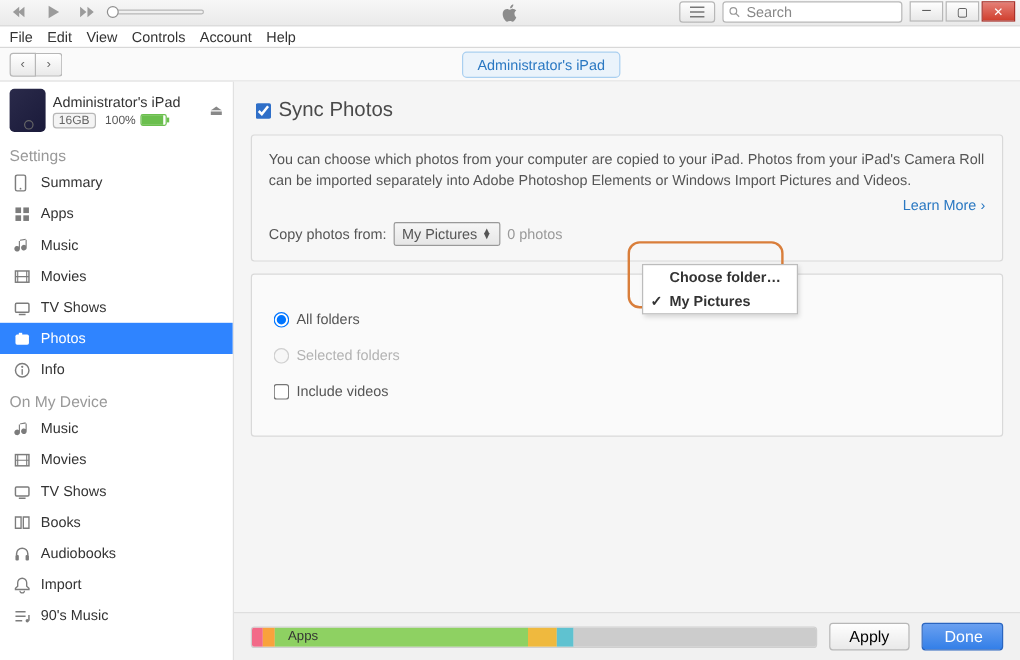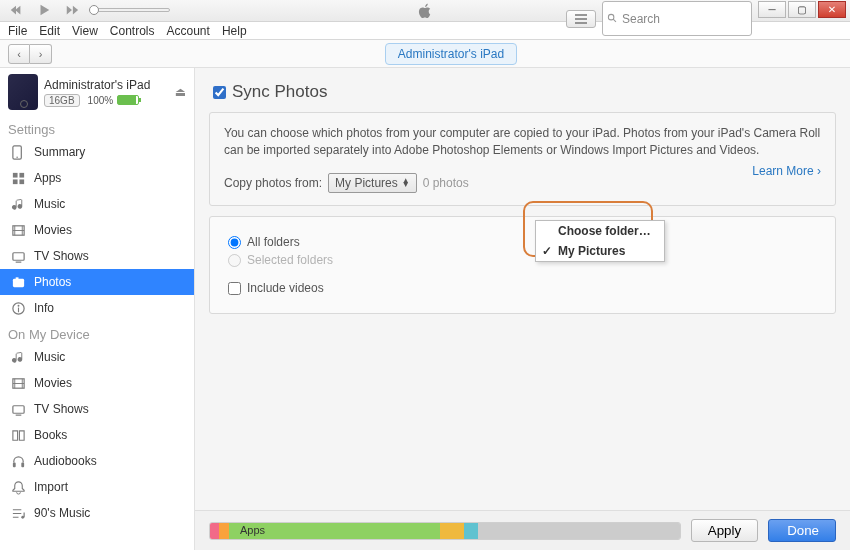--- a/index.html
+++ b/index.html
@@ -11,21 +11,21 @@
   .win-btn { width:28px; height:17px; border:1px solid #b7b7b7; background:linear-gradient(#fefefe,#e8e8e8); display:flex; align-items:center; justify-content:center; font-size:10px;}
   .win-btn.close { background:linear-gradient(#e57f76,#d0402f); border-color:#a83029; color:#fff;}
   .top-controls-left { position:absolute; left:6px; top:1px; display:flex; align-items:center; gap:8px;}
   .pb-btn { width:20px; height:18px; display:flex; align-items:center; justify-content:center; color:#888;}
   .pb-btn svg { width:14px; height:14px; }
   .vol-track { width:80px; height:4px; border:1px solid #b7b7b7; background:#f0f0f0; border-radius:3px; position:relative;}
   .vol-knob { position:absolute; left:-2px; top:-4px; width:10px; height:10px; border-radius:50%; background:#fff; border:1px solid #8f8f8f;}
   .apple-logo { width:18px; height:18px; display:block;}
   .top-controls-right { position:absolute; right:98px; top:1px; display:flex; align-items:center; gap:6px;}
   .list-btn { width:30px; height:18px; border:1px solid #b7b7b7; background:linear-gradient(#fefefe,#e8e8e8); border-radius:3px; display:flex; align-items:center; justify-content:center;}
-  .search-box { width:150px; height:35px; border:1px solid #b7b7b7; border-radius:3px; background:#fff; display:flex; align-items:center; padding:0 4px; gap:4px; color:#888;}
+  .search-box { width:150px; height:18px; border:1px solid #b7b7b7; border-radius:3px; background:#fff; display:flex; align-items:center; padding:0 4px; gap:4px; color:#888;}
   .search-box svg { width:11px; height:11px; }
 
   
   .menubar { height:18px; background:#fff; border-bottom:1px solid #d8d8d8; display:flex; align-items:center; gap:12px; padding:0 8px; color:#333;}
   .menubar span { cursor:default; }
 
   
   .subbar { height:28px; border-bottom:1px solid #e0e0e0; background:#fafafa; display:flex; align-items:center; position:relative;}
   .nav-btns { display:flex; margin-left:8px;}
   .nav-btn { width:22px; height:20px; border:1px solid #b7b7b7; background:linear-gradient(#fff,#e9e9e9); display:flex; align-items:center; justify-content:center; font-size:11px; color:#666;}
@@ -58,31 +58,31 @@
   .side-icon { width:16px; height:16px; display:flex; align-items:center; justify-content:center;}
   .side-icon svg { width:15px; height:15px; fill:#7c7c7c; }
 
   
   .panel-head { display:flex; align-items:center; gap:6px; padding:14px 18px 10px;}
   .panel-head input[type=checkbox]{ accent-color:#2f6fc8;}
   .panel-head-title { font-size:17px; color:#4a4a4a;}
   .panel-box { margin:0 14px 10px; border:1px solid #d9d9d9; background:#f7f7f7; border-radius:3px; padding:12px 14px; font-size:12px; color:#555; line-height:1.4; position:relative;}
   .panel-box .learn { position:absolute; right:14px; top:50px; color:#2a78c2; cursor:pointer;}
   .panel-box .learn::after { content:" \203A"; }
-  .copy-row { margin-top:14px; display:flex; align-items:center; gap:6px;}
+  .copy-row { margin-top:26px; display:flex; align-items:center; gap:6px;}
   .select-ctrl { border:1px solid #999; background:linear-gradient(#f6f6f6,#e6e6e6); padding:1px 6px; border-radius:2px; font-size:12px; display:flex; align-items:center; gap:4px; position:relative;}
   .select-ctrl .arrows { font-size:8px; line-height:4px; color:#555; display:flex; flex-direction:column;}
   .highlight-oval { position:absolute; left:328px; top:133px; width:130px; height:56px; border:2px solid #d97e3b; border-radius:10px;}
 
   .dropdown-pop { position:absolute; left:340px; top:152px; width:130px; background:#fff; border:1px solid #bcbcbc; box-shadow:2px 2px 4px rgba(0,0,0,.15);}
   .dropdown-pop .opt { padding:3px 8px 3px 22px; font-size:12px; position:relative;font-weight:bold;}
   .dropdown-pop .opt.checked::before { content:"\2713"; position:absolute; left:6px; top:3px; color:#333;}
 
   .panel-box2 { margin:0 14px; border:1px solid #d9d9d9; background:#fafafa; border-radius:3px; padding:14px 18px;}
-  .radio-row, .chk-row { display:flex; align-items:center; gap:6px; margin:4px 0; color:#555;}
+  .radio-row, .chk-row { display:flex; align-items:center; gap:6px; margin:16px 0; color:#555;}
   .radio-row.disabled { color:#b3b3b3;}
   .chk-row { margin-top:14px;}
   .chk-row input[type=checkbox] { accent-color:#2f6fc8;}
 
   
   .bottombar { position:absolute; bottom:0; left:0; right:0; height:40px; background:#f1f1f1; border-top:1px solid #dedede; display:flex; align-items:center; padding:0 14px; gap:10px;}
   .usage-bar { flex:1; height:18px; border:1px solid #cfcfcf; border-radius:3px; background:#e9e9e9; position:relative; overflow:hidden; display:flex;}
   .usage-seg { height:100%;}
   .usage-label { position:absolute; left:30px; top:1px; font-size:11px; color:#333;}
   .btn { padding:3px 16px; background:linear-gradient(#fefefe,#e9e9e9); border:1px solid #b7b7b7; border-radius:3px;}

